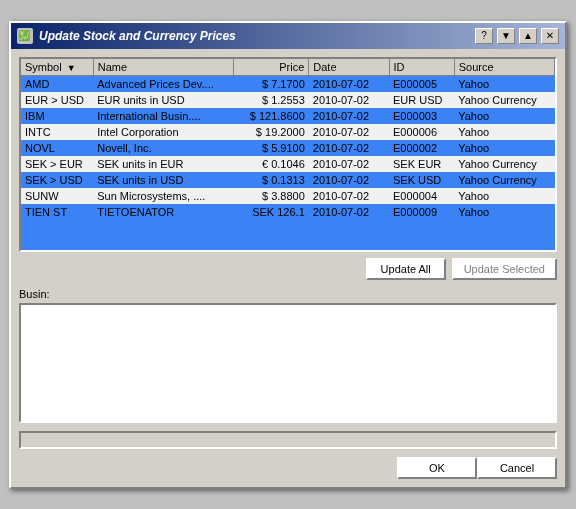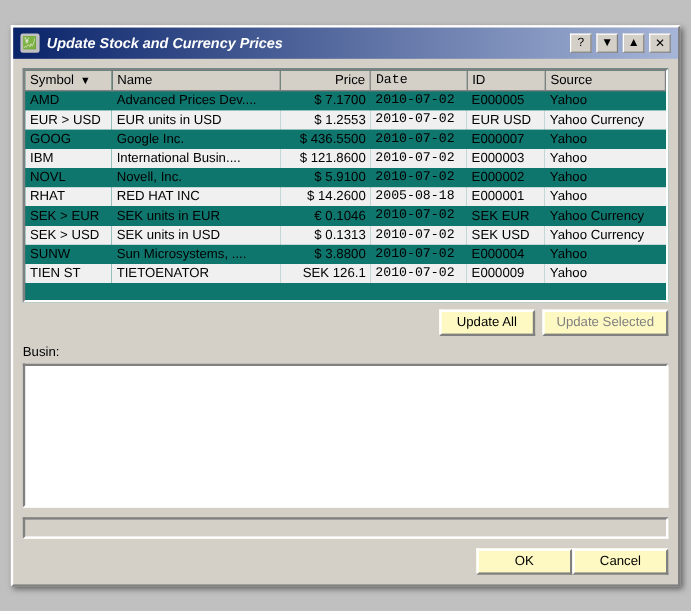--- a/index.html
+++ b/index.html
@@ -82,21 +82,21 @@
       color: #000;
     }
 
     .dialog-content {
       padding: 8px;
     }
 
     .table-container {
       border: 2px solid;
       border-color: #808080 #ffffff #ffffff #808080;
-      background: #0f766e;
+      background: #3b82f6;
       height: 195px;
       overflow-y: scroll;
       overflow-x: hidden;
       margin-bottom: 6px;
     }
 
     table {
       width: 100%;
       border-collapse: collapse;
       font-size: 11px;
@@ -126,34 +126,34 @@
 
     tbody td {
       padding: 2px 4px;
       white-space: nowrap;
       overflow: hidden;
     }
 
     .col-symbol { width: 72px; }
     .col-name { width: 140px; max-width: 140px; overflow: hidden; text-overflow: ellipsis; }
     .col-price { width: 75px; text-align: right; }
-    .col-date { width: 80px; font-family: Liberation Mono, monospace; }
+    .col-date { width: 80px; }
     .col-id { width: 65px; }
     .col-source { width: 100px; }
 
     .buttons-row {
       display: flex;
       justify-content: flex-end;
       gap: 6px;
       margin-bottom: 8px;
     }
 
     .btn {
       padding: 3px 10px;
-      background: #fef9c3;
+      background: #ffffff;
       border: 2px solid;
       border-color: #ffffff #808080 #808080 #ffffff;
       font-size: 11px;
       cursor: pointer;
       min-width: 80px;
       text-align: center;
     }
 
     .btn:disabled, .btn.disabled {
       color: #808080;
@@ -271,52 +271,44 @@
             </tr>
             <tr>
               <td class="col-symbol" style="overflow: hidden; text-overflow: ellipsis;">EUR &gt; USD</td>
               <td class="col-name" style="overflow: hidden; text-overflow: ellipsis; max-width: 140px;">EUR units in USD</td>
               <td class="col-price" style="overflow: hidden; text-overflow: ellipsis;">$ 1.2553</td>
               <td class="col-date" style="overflow: hidden; text-overflow: ellipsis;">2010-07-02</td>
               <td class="col-id" style="overflow: hidden; text-overflow: ellipsis;">EUR USD</td>
               <td class="col-source" style="overflow: hidden; text-overflow: ellipsis;">Yahoo Currency</td>
             </tr>
             <tr>
-              <td class="col-symbol" style="overflow: hidden; text-overflow: ellipsis;">GOOG</td>
-              <td class="col-name" style="overflow: hidden; text-overflow: ellipsis; max-width: 140px;">Google Inc.</td>
-              <td class="col-price" style="overflow: hidden; text-overflow: ellipsis;">$ 436.5500</td>
-              <td class="col-date" style="overflow: hidden; text-overflow: ellipsis;">2010-07-02</td>
-              <td class="col-id" style="overflow: hidden; text-overflow: ellipsis;">E000007</td>
-              <td class="col-source" style="overflow: hidden; text-overflow: ellipsis;">Yahoo</td>
-            </tr>
-            <tr>
               <td class="col-symbol" style="overflow: hidden; text-overflow: ellipsis;">IBM</td>
               <td class="col-name" style="overflow: hidden; text-overflow: ellipsis; max-width: 140px;">International Busin....</td>
               <td class="col-price" style="overflow: hidden; text-overflow: ellipsis;">$ 121.8600</td>
               <td class="col-date" style="overflow: hidden; text-overflow: ellipsis;">2010-07-02</td>
               <td class="col-id" style="overflow: hidden; text-overflow: ellipsis;">E000003</td>
               <td class="col-source" style="overflow: hidden; text-overflow: ellipsis;">Yahoo</td>
             </tr>
             <tr>
+              <td class="col-symbol" style="overflow: hidden; text-overflow: ellipsis;">INTC</td>
+              <td class="col-name" style="overflow: hidden; text-overflow: ellipsis; max-width: 140px;">Intel Corporation</td>
+              <td class="col-price" style="overflow: hidden; text-overflow: ellipsis;">$ 19.2000</td>
+              <td class="col-date" style="overflow: hidden; text-overflow: ellipsis;">2010-07-02</td>
+              <td class="col-id" style="overflow: hidden; text-overflow: ellipsis;">E000006</td>
+              <td class="col-source" style="overflow: hidden; text-overflow: ellipsis;">Yahoo</td>
+            </tr>
+            <tr>
               <td class="col-symbol" style="overflow: hidden; text-overflow: ellipsis;">NOVL</td>
               <td class="col-name" style="overflow: hidden; text-overflow: ellipsis; max-width: 140px;">Novell, Inc.</td>
               <td class="col-price" style="overflow: hidden; text-overflow: ellipsis;">$ 5.9100</td>
               <td class="col-date" style="overflow: hidden; text-overflow: ellipsis;">2010-07-02</td>
               <td class="col-id" style="overflow: hidden; text-overflow: ellipsis;">E000002</td>
               <td class="col-source" style="overflow: hidden; text-overflow: ellipsis;">Yahoo</td>
             </tr>
             <tr>
-              <td class="col-symbol" style="overflow: hidden; text-overflow: ellipsis;">RHAT</td>
-              <td class="col-name" style="overflow: hidden; text-overflow: ellipsis; max-width: 140px;">RED HAT INC</td>
-              <td class="col-price" style="overflow: hidden; text-overflow: ellipsis;">$ 14.2600</td>
-              <td class="col-date" style="overflow: hidden; text-overflow: ellipsis;">2005-08-18</td>
-              <td class="col-id" style="overflow: hidden; text-overflow: ellipsis;">E000001</td>
-              <td class="col-source" style="overflow: hidden; text-overflow: ellipsis;">Yahoo</td>
-            </tr>
-            <tr>
               <td class="col-symbol" style="overflow: hidden; text-overflow: ellipsis;">SEK &gt; EUR</td>
               <td class="col-name" style="overflow: hidden; text-overflow: ellipsis; max-width: 140px;">SEK units in EUR</td>
               <td class="col-price" style="overflow: hidden; text-overflow: ellipsis;">€ 0.1046</td>
               <td class="col-date" style="overflow: hidden; text-overflow: ellipsis;">2010-07-02</td>
               <td class="col-id" style="overflow: hidden; text-overflow: ellipsis;">SEK EUR</td>
               <td class="col-source" style="overflow: hidden; text-overflow: ellipsis;">Yahoo Currency</td>
             </tr>
             <tr>
               <td class="col-symbol" style="overflow: hidden; text-overflow: ellipsis;">SEK &gt; USD</td>
               <td class="col-name" style="overflow: hidden; text-overflow: ellipsis; max-width: 140px;">SEK units in USD</td>

